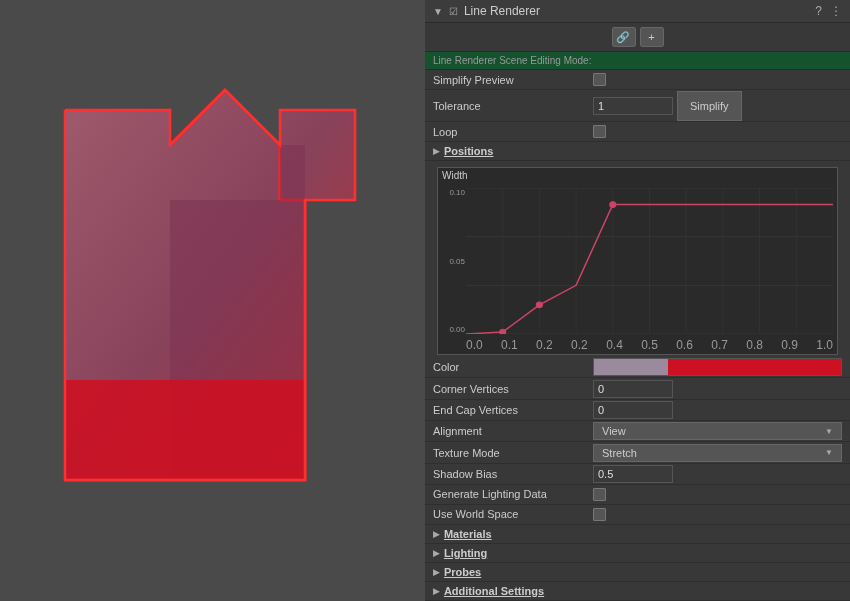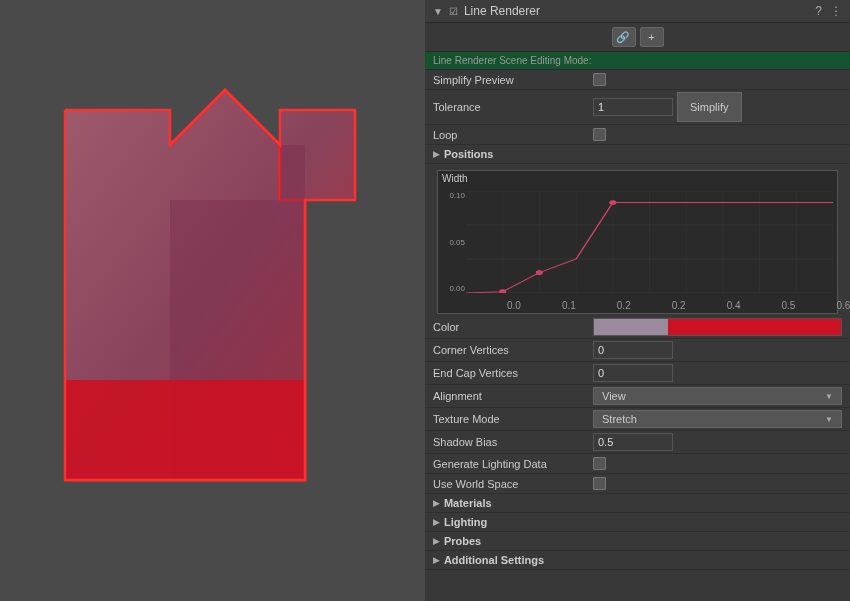--- a/index.html
+++ b/index.html
@@ -162,29 +162,30 @@
     .section-arrow {
       color: #aaa;
       font-size: 9px;
       margin-right: 4px;
     }
 
     .section-label {
       color: #ccc;
       font-size: 11px;
       font-weight: bold;
+      text-decoration: underline;
     }
 
     
     .chart-container {
       margin: 2px 8px;
       border: 1px solid #555;
       background: #2a2a2a;
       position: relative;
-      height: 144px;
+      height: 188px;
     }
 
     .chart-title {
       position: absolute;
       top: 2px;
       left: 4px;
       color: #ccc;
       font-size: 10px;
     }
 
@@ -219,23 +220,22 @@
     .x-axis {
       position: absolute;
       bottom: 2px;
       left: 28px;
       right: 4px;
       display: flex;
       justify-content: space-between;
     }
 
     .x-label {
-      font-size: 10px;
+      font-size: 12px;
       color: #999;
-      margin-left: 41px;
     }
 
     
     .color-swatch {
       flex: 1;
       height: 18px;
       background: linear-gradient(to right, #9b8a9e 30%, #cc1122 30%);
       border: 1px solid #555;
     }
 

